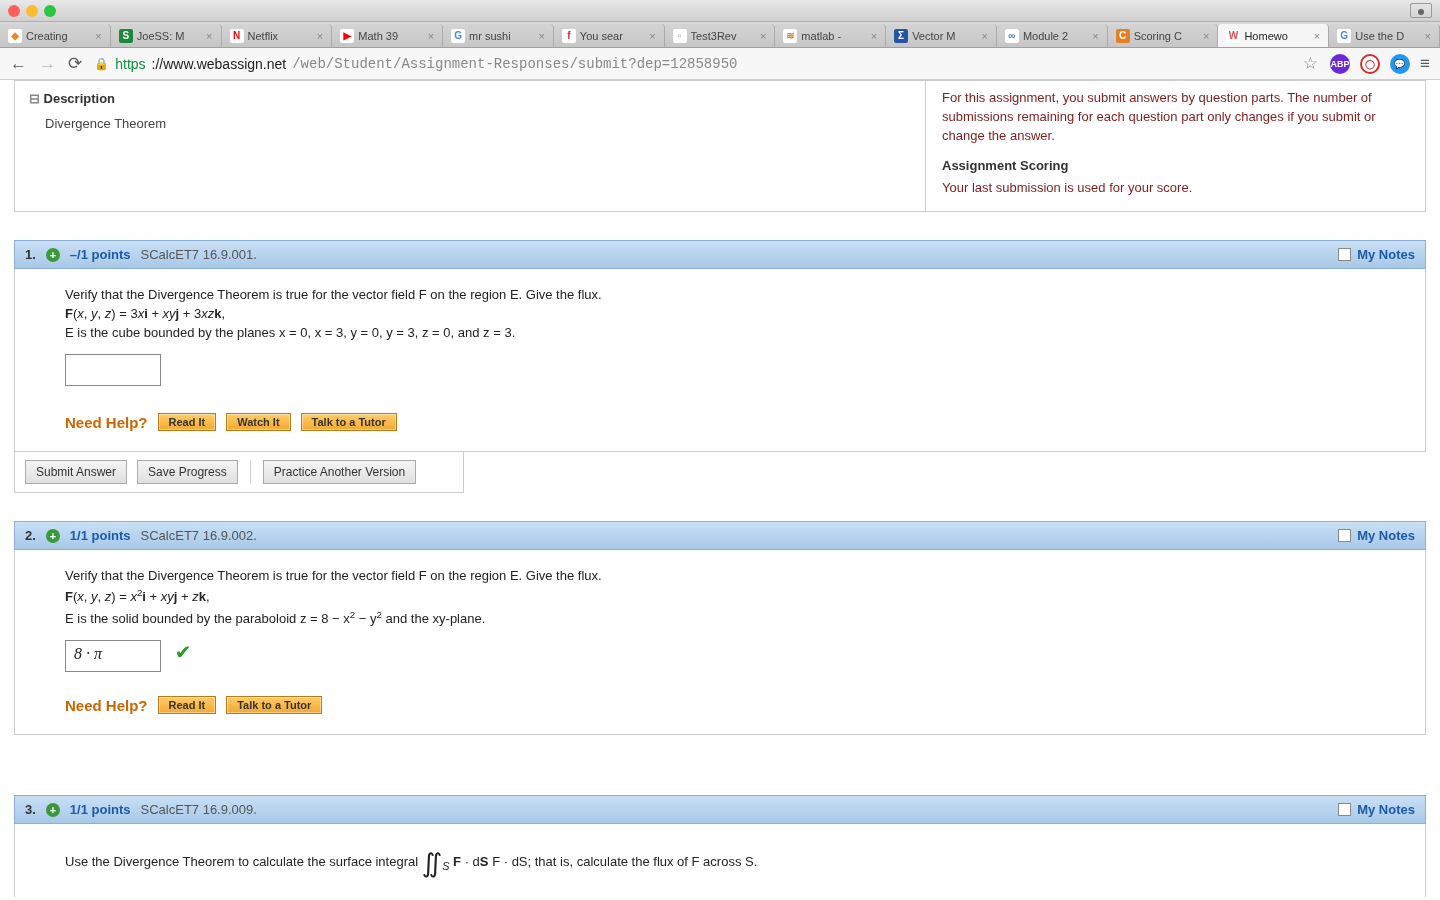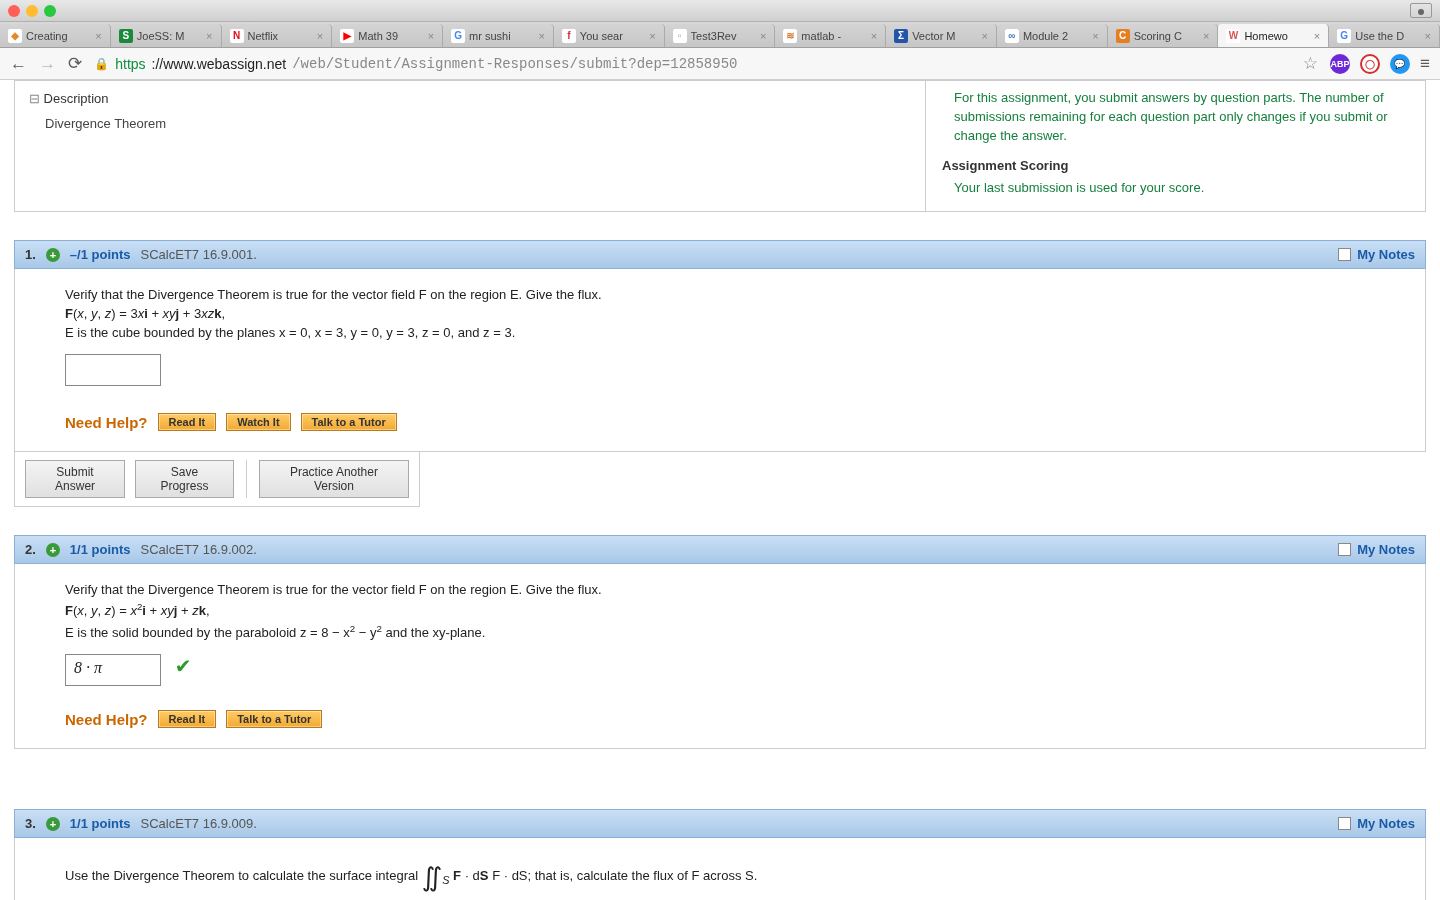--- a/index.html
+++ b/index.html
@@ -28,46 +28,46 @@
 .lock{color:#0a8f3c;font-size:12px;}
 .u-proto{color:#0a8f3c;} .u-host{color:#222;} .u-path{color:#888;font-family:Liberation Mono, monospace;}
 .ext{display:flex;gap:10px;align-items:center;}
 .ext-ico{width:20px;height:20px;border-radius:50%;display:flex;align-items:center;justify-content:center;font-size:9px;font-weight:bold;color:#fff;}
 .star{color:#888;font-size:17px;}
 
 
 .page{padding:0 14px;}
 .toprow{display:flex;gap:0;border:1px solid #ccc;margin-top:0;}
 .desc-box{flex:1;padding:10px 14px;}
-.desc-hdr{font-weight:normal;color:#333;font-size:13px;}
+.desc-hdr{font-weight:bold;color:#333;font-size:13px;}
 .desc-hdr::before{content:"⊟ ";color:#888;}
 .desc-body{padding:10px 16px;color:#444;}
 .side-box{width:500px;border-left:1px solid #ccc;padding:8px 16px 14px;}
 .side-h{font-weight:bold;margin:4px 0 6px;}
-.side-p{color:#15803d;line-height:1.45;margin-left:12px;}
+.side-p{color:#7f1d1d;line-height:1.45;margin-left:0;}
 
 .q{margin-top:28px;}
 .q-head{background:linear-gradient(#c9dff5,#a8c8e8);border:1px solid #8bb0d6;padding:6px 10px;display:flex;align-items:center;gap:10px;font-size:13px;}
 .q-num{font-weight:bold;color:#333;}
 .plus{display:inline-flex;width:14px;height:14px;border-radius:50%;background:#3a9a3a;color:#fff;align-items:center;justify-content:center;font-size:11px;font-weight:bold;}
 .pts{color:#1a5aa8;font-weight:bold;}
 .pts.neg{color:#1a5aa8;}
 .src{color:#555;}
 .notes{margin-left:auto;display:flex;align-items:center;gap:6px;color:#1a5aa8;font-weight:bold;}
 .notes .box{width:13px;height:13px;border:1px solid #888;background:#fff;}
 
 .q-body{border:1px solid #ccc;border-top:none;padding:14px 50px 20px;font-family:Verdana,Arial,sans-serif;font-size:13px;color:#222;}
 .q-body p{margin:4px 0;}
 .indent{margin-left:50px;}
 .ans{display:inline-block;border:1px solid #888;width:96px;height:32px;margin:10px 0 6px;padding:4px 8px;font-size:16px;font-family:Georgia,serif;font-style:italic;}
 .check{color:#2a9a2a;font-size:20px;margin-left:10px;}
 .help{display:flex;align-items:center;gap:10px;margin-top:18px;}
 .help-lbl{color:#cc6600;font-weight:bold;font-size:15px;}
 .hb{background:linear-gradient(#ffcc66,#f2a933);border:1px solid #b87a1a;padding:2px 10px;font-size:11px;font-weight:bold;color:#333;cursor:pointer;box-shadow:inset 0 0 0 1px rgba(255,255,255,.4);}
-.actions{border:1px solid #ccc;border-top:none;padding:8px 10px;display:flex;gap:10px;width:406px;}
+.actions{border:1px solid #ccc;border-top:none;padding:8px 10px;display:flex;gap:10px;width:450px;}
 .gb{background:linear-gradient(#f4f4f4,#e0e0e0);border:1px solid #aaa;padding:4px 10px;font-size:12px;color:#333;cursor:pointer;}
 .sep{width:1px;background:#ccc;margin:0 2px;}
 sup{font-size:.75em;}
 </style>
 </head>
 <body>
 
 <div class="titlebar">
   <div class="dot r"></div>
   <div class="dot y"></div>

